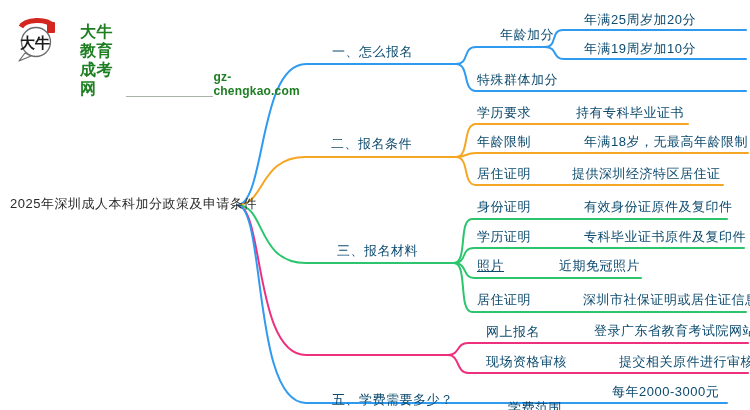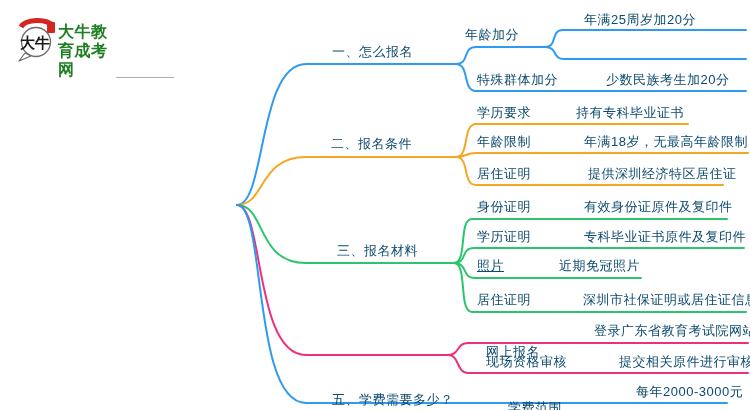--- a/index.html
+++ b/index.html
@@ -9,21 +9,21 @@
   }
   .stage{position:absolute;inset:0;}
   #map-svg{position:absolute;left:0;top:0;}
   #map-svg path{fill:none;stroke-width:2;stroke-linecap:round;}
   .node{
     position:absolute;font-size:13px;line-height:15px;color:#0c4a6e;
     white-space:nowrap;letter-spacing:0.5px;
   }
   .node.root{color:#2a2a2a;font-size:13px;}
   
-  .logo{position:absolute;left:12px;top:12px;display:flex;align-items:flex-start;gap:0;}
+  .logo{position:absolute;left:12px;top:12px;display:flex;align-items:flex-start;gap:22px;}
   .logo-text{display:flex;flex-direction:row;margin-top:10px;align-items:flex-end;}
   .logo-title{font-size:16px;font-weight:bold;color:#1e7e22;letter-spacing:0.5px;line-height:19px;}
   .logo-divider{border:none;border-top:1px solid #a9b4a9;margin:2px 0 1px 0;width:100%;}
   .logo-subtitle{font-size:12px;font-weight:bold;color:#1e7e22;letter-spacing:0.2px;line-height:14px;}
 </style>
 </head>
 <body>
 
 <div class="stage">
 
@@ -67,50 +67,52 @@
     <svg width="46" height="50" viewBox="0 0 46 50">
       <path d="M9 15 A17 9 0 0 1 41 14" stroke-width="5" fill="none" stroke="#d3261e"></path>
       <circle cx="24" cy="30" r="14.5" fill="#ffffff" stroke="#6b6b6b" stroke-width="1.3"></circle>
       <path d="M13 41 L7 49 L19 44 Z" fill="#ffffff" stroke="#6b6b6b" stroke-width="1.2" stroke-linejoin="round"></path>
       <rect x="35" y="10" width="8" height="11" rx="1" fill="#d3261e"></rect>
       <text x="23" y="36" font-size="15" font-weight="bold" fill="#1c1c1c" text-anchor="middle">大牛</text>
     </svg>
     <div class="logo-text">
       <span class="logo-title">大牛教育成考网</span>
       <hr class="logo-divider">
+      <span class="logo-subtitle">gz-chengkao.com</span>
     </div>
   </div>
 
+  <span class="node root" style="left:10px;top:196px;">2025年深圳成人本科加分政策及申请条件</span>
 
   <span class="node" style="left:332px;top:44px;">一、怎么报名</span>
-  <span class="node" style="left:465px;top:27px;">年龄加分</span>
+  <span class="node" style="left:500px;top:27px;">年龄加分</span>
   <span class="node" style="left:584px;top:12px;">年满25周岁加20分</span>
+  <span class="node" style="left:584px;top:41px;">年满19周岁加10分</span>
   <span class="node" style="left:477px;top:72px;">特殊群体加分</span>
-  <span class="node" style="left:606px;top:72px;">少数民族考生加20分</span>
 
   <span class="node" style="left:331px;top:136px;">二、报名条件</span>
   <span class="node" style="left:477px;top:105px;">学历要求</span>
   <span class="node" style="left:576px;top:105px;">持有专科毕业证书</span>
   <span class="node" style="left:477px;top:134px;">年龄限制</span>
   <span class="node" style="left:584px;top:134px;">年满18岁，无最高年龄限制</span>
   <span class="node" style="left:477px;top:166px;">居住证明</span>
-  <span class="node" style="left:588px;top:166px;text-align:right;">提供深圳经济特区居住证</span>
+  <span class="node" style="left:572px;top:166px;text-align:right;">提供深圳经济特区居住证</span>
 
   <span class="node" style="left:337px;top:243px;">三、报名材料</span>
   <span class="node" style="left:477px;top:199px;">身份证明</span>
   <span class="node" style="left:584px;top:199px;">有效身份证原件及复印件</span>
   <span class="node" style="left:477px;top:229px;">学历证明</span>
   <span class="node" style="left:584px;top:229px;">专科毕业证书原件及复印件</span>
   <span class="node" style="left:477px;top:258px;text-decoration:underline;">照片</span>
   <span class="node" style="left:559px;top:258px;">近期免冠照片</span>
   <span class="node" style="left:477px;top:292px;">居住证明</span>
   <span class="node" style="left:583px;top:292px;">深圳市社保证明或居住证信息</span>
 
-  <span class="node" style="left:486px;top:324px;margin-top:20px;">网上报名</span>
+  <span class="node" style="left:486px;top:324px;">网上报名</span>
   <span class="node" style="left:594px;top:323px;">登录广东省教育考试院网站</span>
   <span class="node" style="left:486px;top:354px;">现场资格审核</span>
   <span class="node" style="left:619px;top:354px;">提交相关原件进行审核</span>
 
   <span class="node" style="left:332px;top:384px;margin-top:8px;">五、学费需要多少？</span>
   <span class="node" style="left:508px;top:400px;">学费范围</span>
-  <span class="node" style="left:612px;top:384px;margin-left:24px;">每年2000-3000元</span>
+  <span class="node" style="left:612px;top:384px;">每年2000-3000元</span>
 
 </div>
 
 </body></html>

